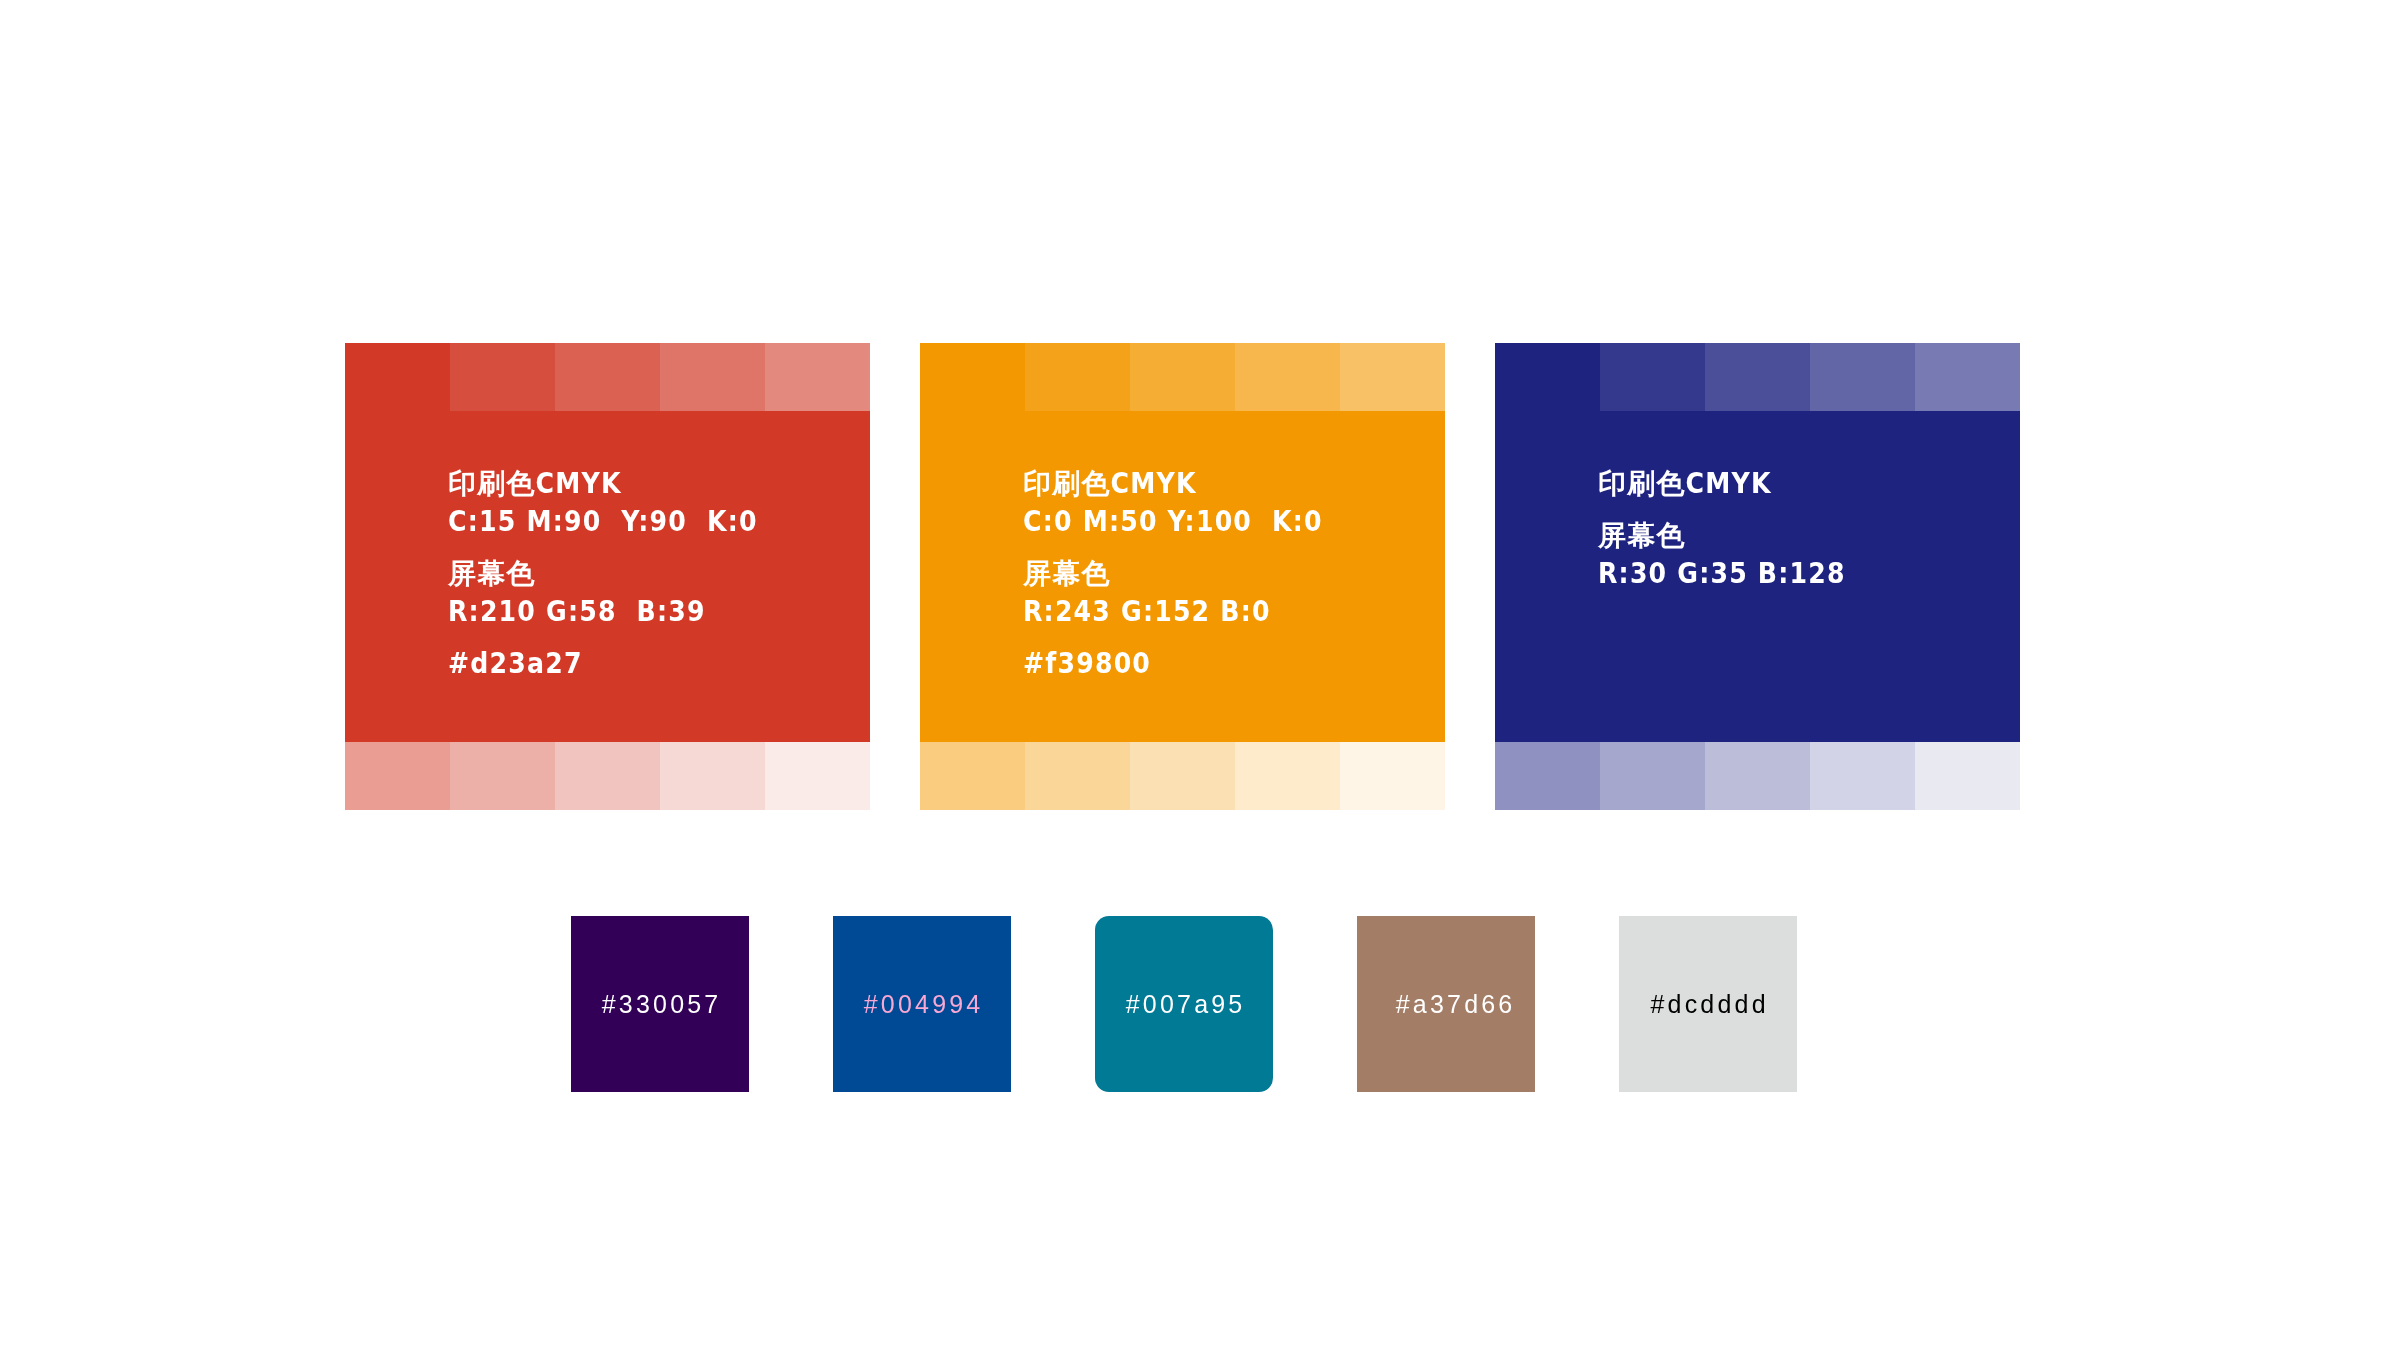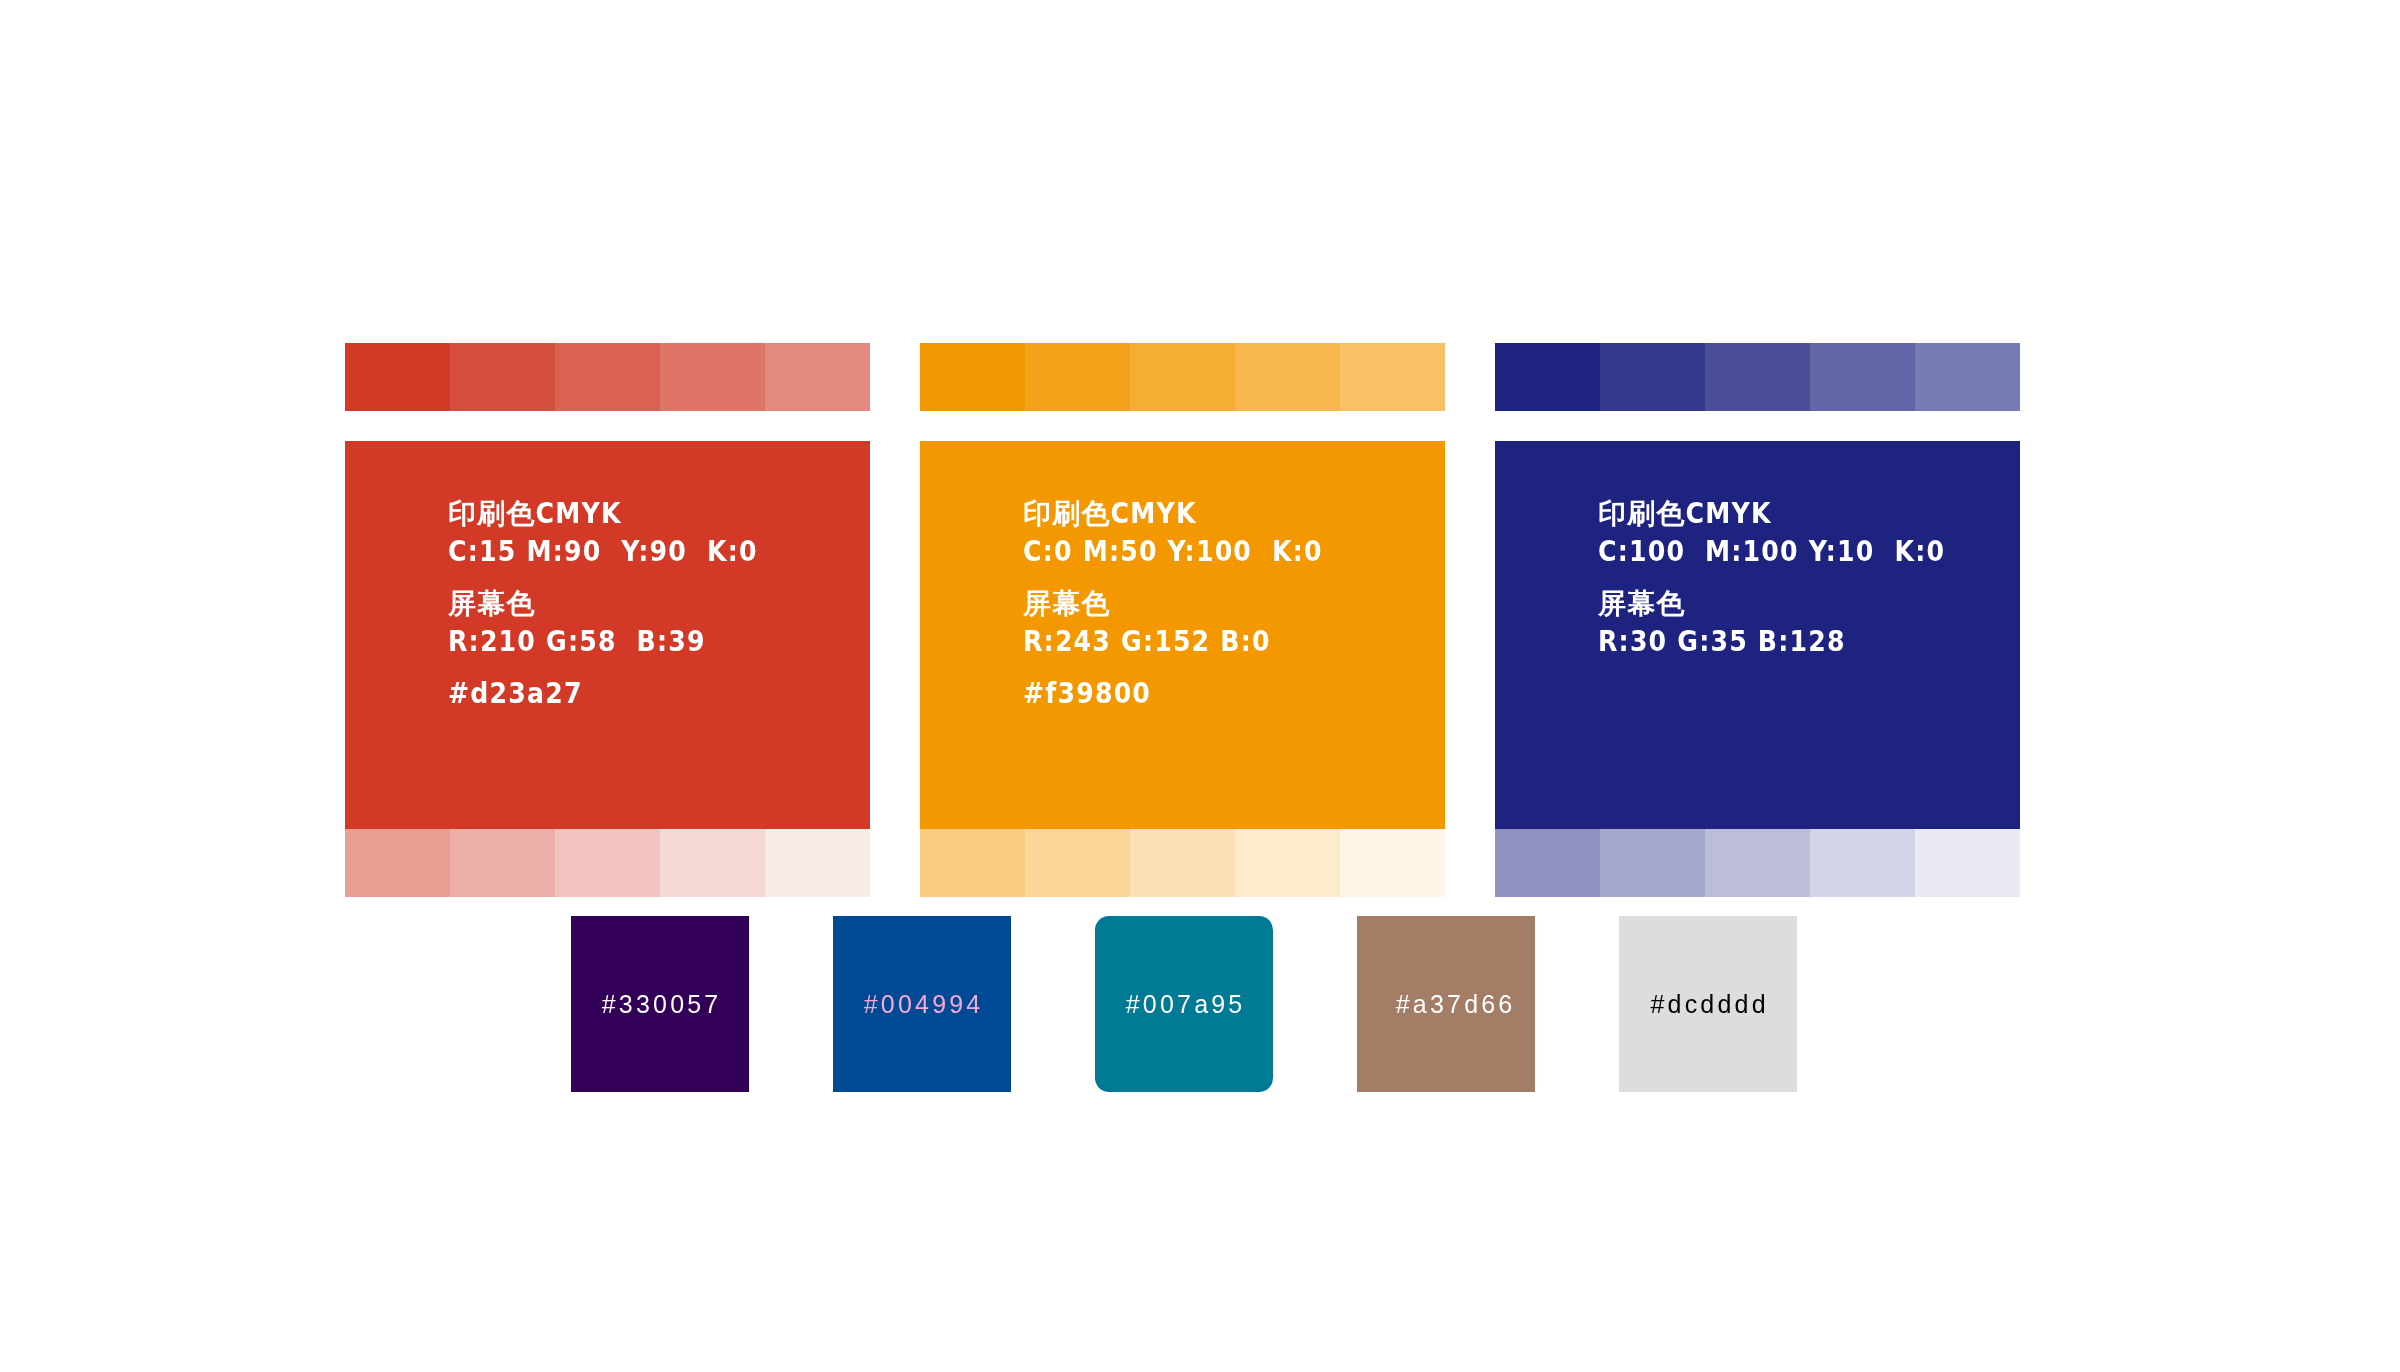--- a/index.html
+++ b/index.html
@@ -12,21 +12,21 @@
 
   
   .card{position:absolute;top:343px;width:525px;height:445px;}
   .card-red{left:345px;}
   .card-orange{left:920px;}
   .card-blue{left:1495px;}
 
   .tint-row{display:flex;height:68px;width:525px;}
   .tint{width:105px;height:68px;}
 
-  .card-body{width:525px;height:388px;position:relative;margin-top:30px;}
+  .card-body{width:525px;height:331px;position:relative;}
   .card-text{position:absolute;left:103px;top:54px;}
 
   .line{
     white-space:pre;color:#ffffff;font-weight:bold;
     font-family:"DejaVu Sans",sans-serif;font-stretch:condensed;
     font-size:28px;line-height:38px;letter-spacing:1.2px;
   }
   .gap{height:14px;}
 
   
@@ -111,21 +111,20 @@
     <div class="tint-row">
       <div class="tint" style="background: rgb(30, 35, 128);"></div>
       <div class="tint" style="background: rgb(52, 57, 141);"></div>
       <div class="tint" style="background: rgb(75, 79, 153);"></div>
       <div class="tint" style="background: rgb(98, 101, 166);"></div>
       <div class="tint" style="background: rgb(120, 123, 179);"></div>
     </div>
     <div class="card-body" style="background: rgb(30, 35, 128);">
       <div class="card-text" style="color: rgb(255, 255, 255);">
         <div class="line">印刷色CMYK</div>
-        <div class="line">C:100  M:100 Y:10  K:0</div>
         <div class="gap"></div>
         <div class="line">屏幕色</div>
         <div class="line">R:30 G:35 B:128</div>
         <div class="gap"></div>
       </div>
     </div>
     <div class="tint-row">
       <div class="tint" style="background: rgb(143, 145, 192);"></div>
       <div class="tint" style="background: rgb(165, 167, 204);"></div>
       <div class="tint" style="background: rgb(188, 189, 217);"></div>

